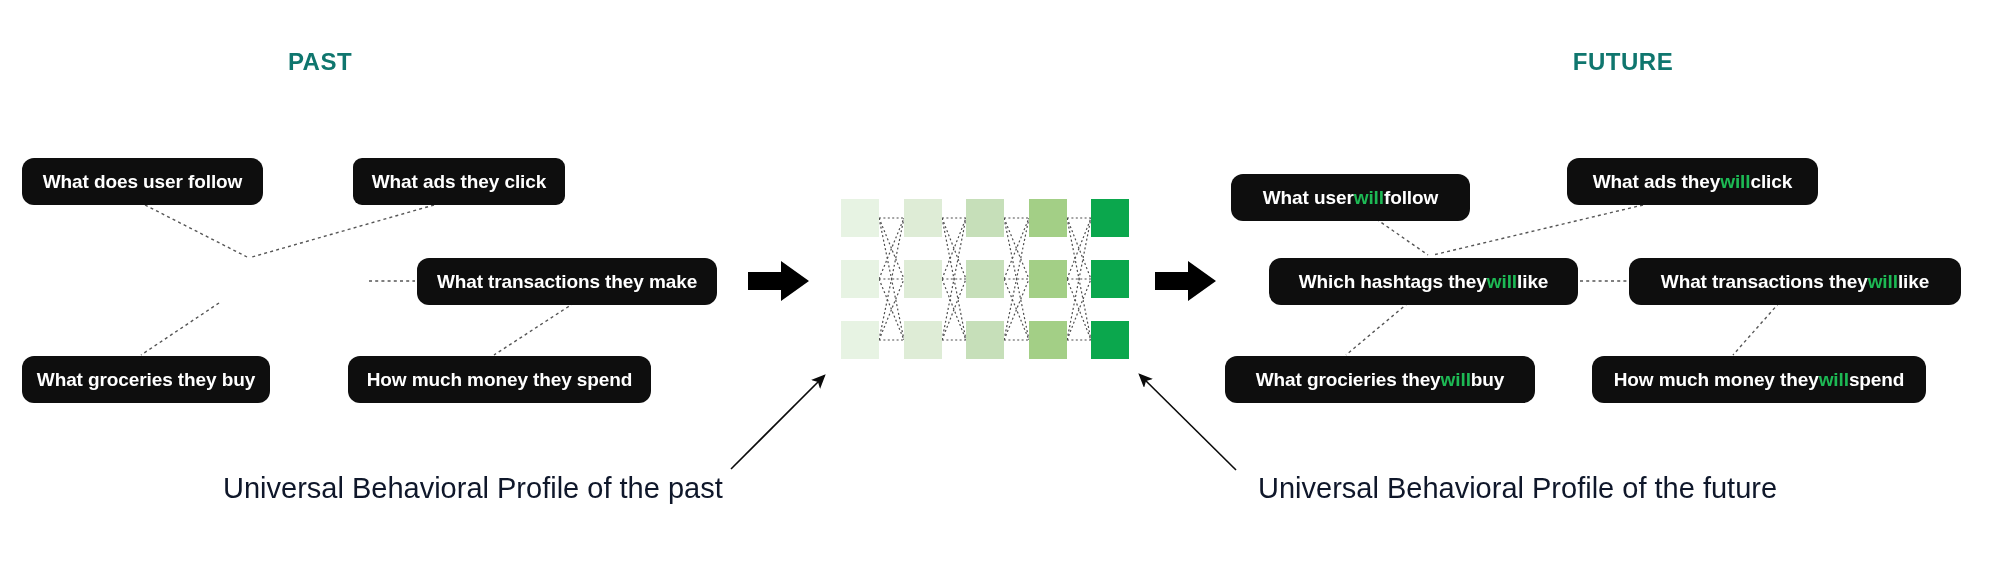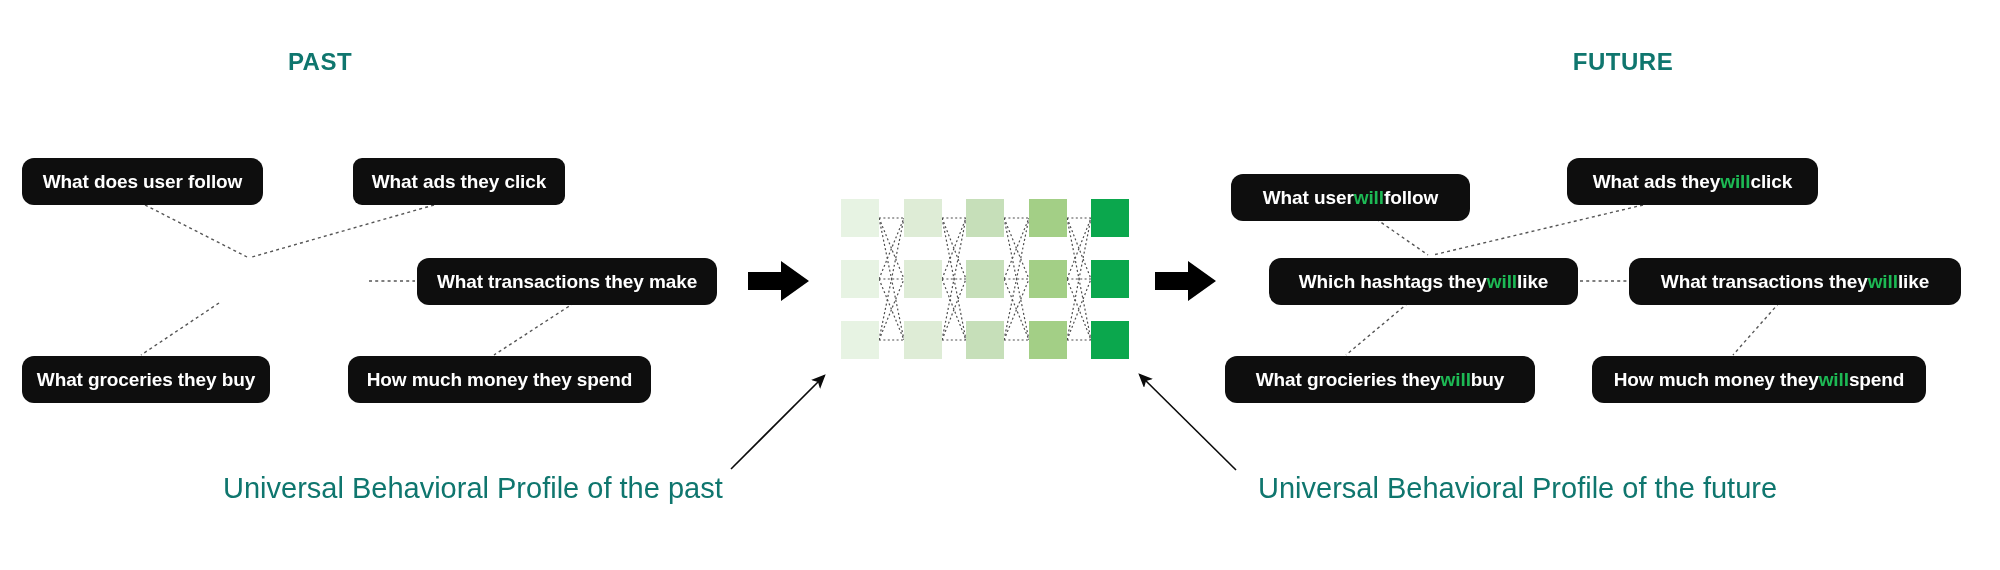--- a/index.html
+++ b/index.html
@@ -28,21 +28,21 @@
   .p5{left:22px;  top:356px;width:248px;}
   .p6{left:348px; top:356px;width:303px;}
   
   .p7{left:1231px;top:174px;width:239px;}
   .p8{left:1567px;top:158px;width:251px;}
   .p9{left:1269px;top:258px;width:309px;align-items:center;}
   .p10{left:1629px;top:258px;width:332px;}
   .p11{left:1225px;top:356px;width:310px;}
   .p12{left:1592px;top:356px;width:334px;}
   .caption{
-    position:absolute;font-size:29px;font-weight:400;color:#0f766e;z-index:2;white-space:nowrap;
+    position:absolute;font-size:29px;font-weight:400;color:#0f172a;z-index:2;white-space:nowrap;
   }
   #caption-past{left:223px;top:472px;}
   #caption-future{left:1258px;top:472px;}
   #matrix{position:absolute;left:841px;top:199px;width:288px;height:160px;z-index:2;}
   #matrix .cell{position:absolute;width:38px;height:38px;}
   #matrix svg{position:absolute;left:0;top:0;}
 </style>
 </head>
 <body>
 

